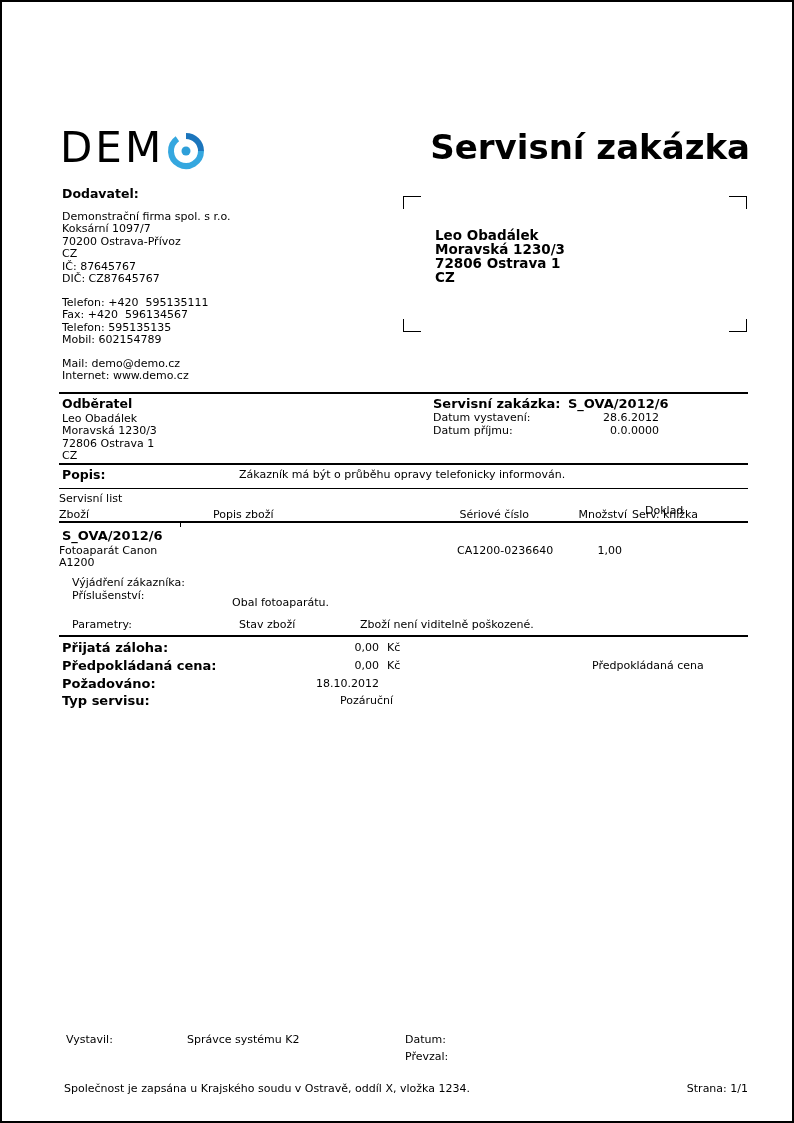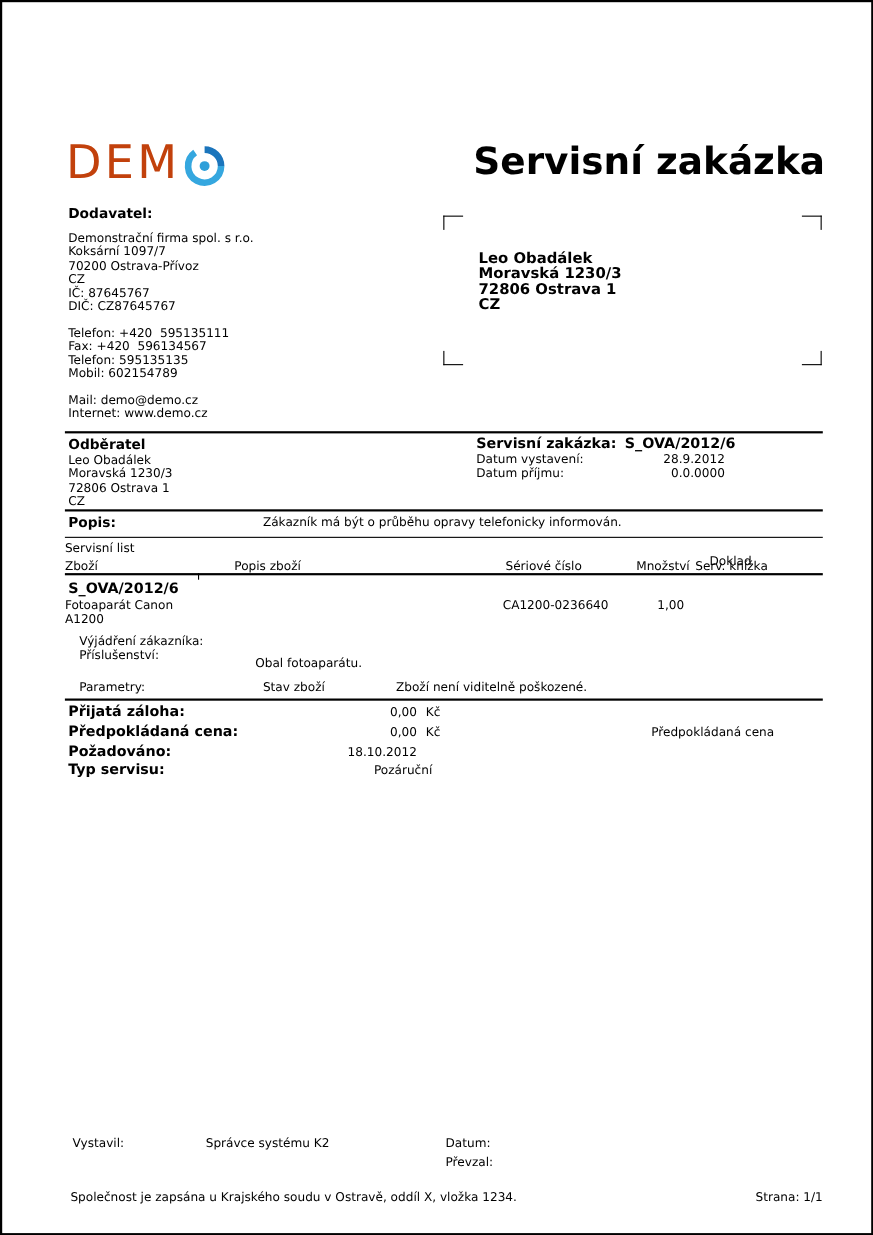--- a/index.html
+++ b/index.html
@@ -23,21 +23,21 @@
   .winline { font-size: 13.5px; font-weight: bold; line-height: 14px; white-space: pre; }
   .corner { width: 18px; height: 13px; }
   .c-tl { border-left: 1px solid #000; border-top: 1px solid #000; }
   .c-tr { border-right: 1px solid #000; border-top: 1px solid #000; }
   .c-bl { border-left: 1px solid #000; border-bottom: 1px solid #000; }
   .c-br { border-right: 1px solid #000; border-bottom: 1px solid #000; }
   .logo-dem {
     font-size: 42px;
     font-weight: 500;
     letter-spacing: 3px;
-    color: #c2410c;
+    color: #000000;
     line-height: 44px;
   }
   .title {
     font-size: 34px;
     font-weight: bold;
     line-height: 28px;
   }
 </style>
 </head>
 <body>
@@ -91,21 +91,21 @@
   <div class="abs t11" style="left:60px; top:411px;">
     <div>Leo Obadálek</div>
     <div>Moravská 1230/3</div>
     <div>72806 Ostrava 1</div>
     <div>CZ</div>
   </div>
 
   <div class="abs t11b" style="left:431px; top:395px;">Servisní zakázka:</div>
   <div class="abs t11b" style="left:566px; top:395px;">S_OVA/2012/6</div>
   <div class="abs t11" style="left:431px; top:410px;">Datum vystavení:</div>
-  <div class="abs t11 right" style="left:566px; top:410px; width:91px;">28.9.2012</div>
+  <div class="abs t11 right" style="left:566px; top:410px; width:91px;">28.6.2012</div>
   <div class="abs t11" style="left:431px; top:423px;">Datum příjmu:</div>
   <div class="abs t11 right" style="left:566px; top:423px; width:91px;">0.0.0000</div>
 
   <div class="abs rule" style="left:57px; top:461px; width:689px; height:2px;"></div>
   <div class="abs t12b" style="left:60px; top:466px;">Popis:</div>
   <div class="abs t11" style="left:237px; top:467px;">Zákazník má být o průběhu opravy telefonicky informován.</div>
   <div class="abs rule" style="left:57px; top:486px; width:689px; height:1px;"></div>
 
   <div class="abs t11" style="left:57px; top:491px;">Servisní list</div>
   <div class="abs t11" style="left:643px; top:491px;margin-top:12px;">Doklad</div>

